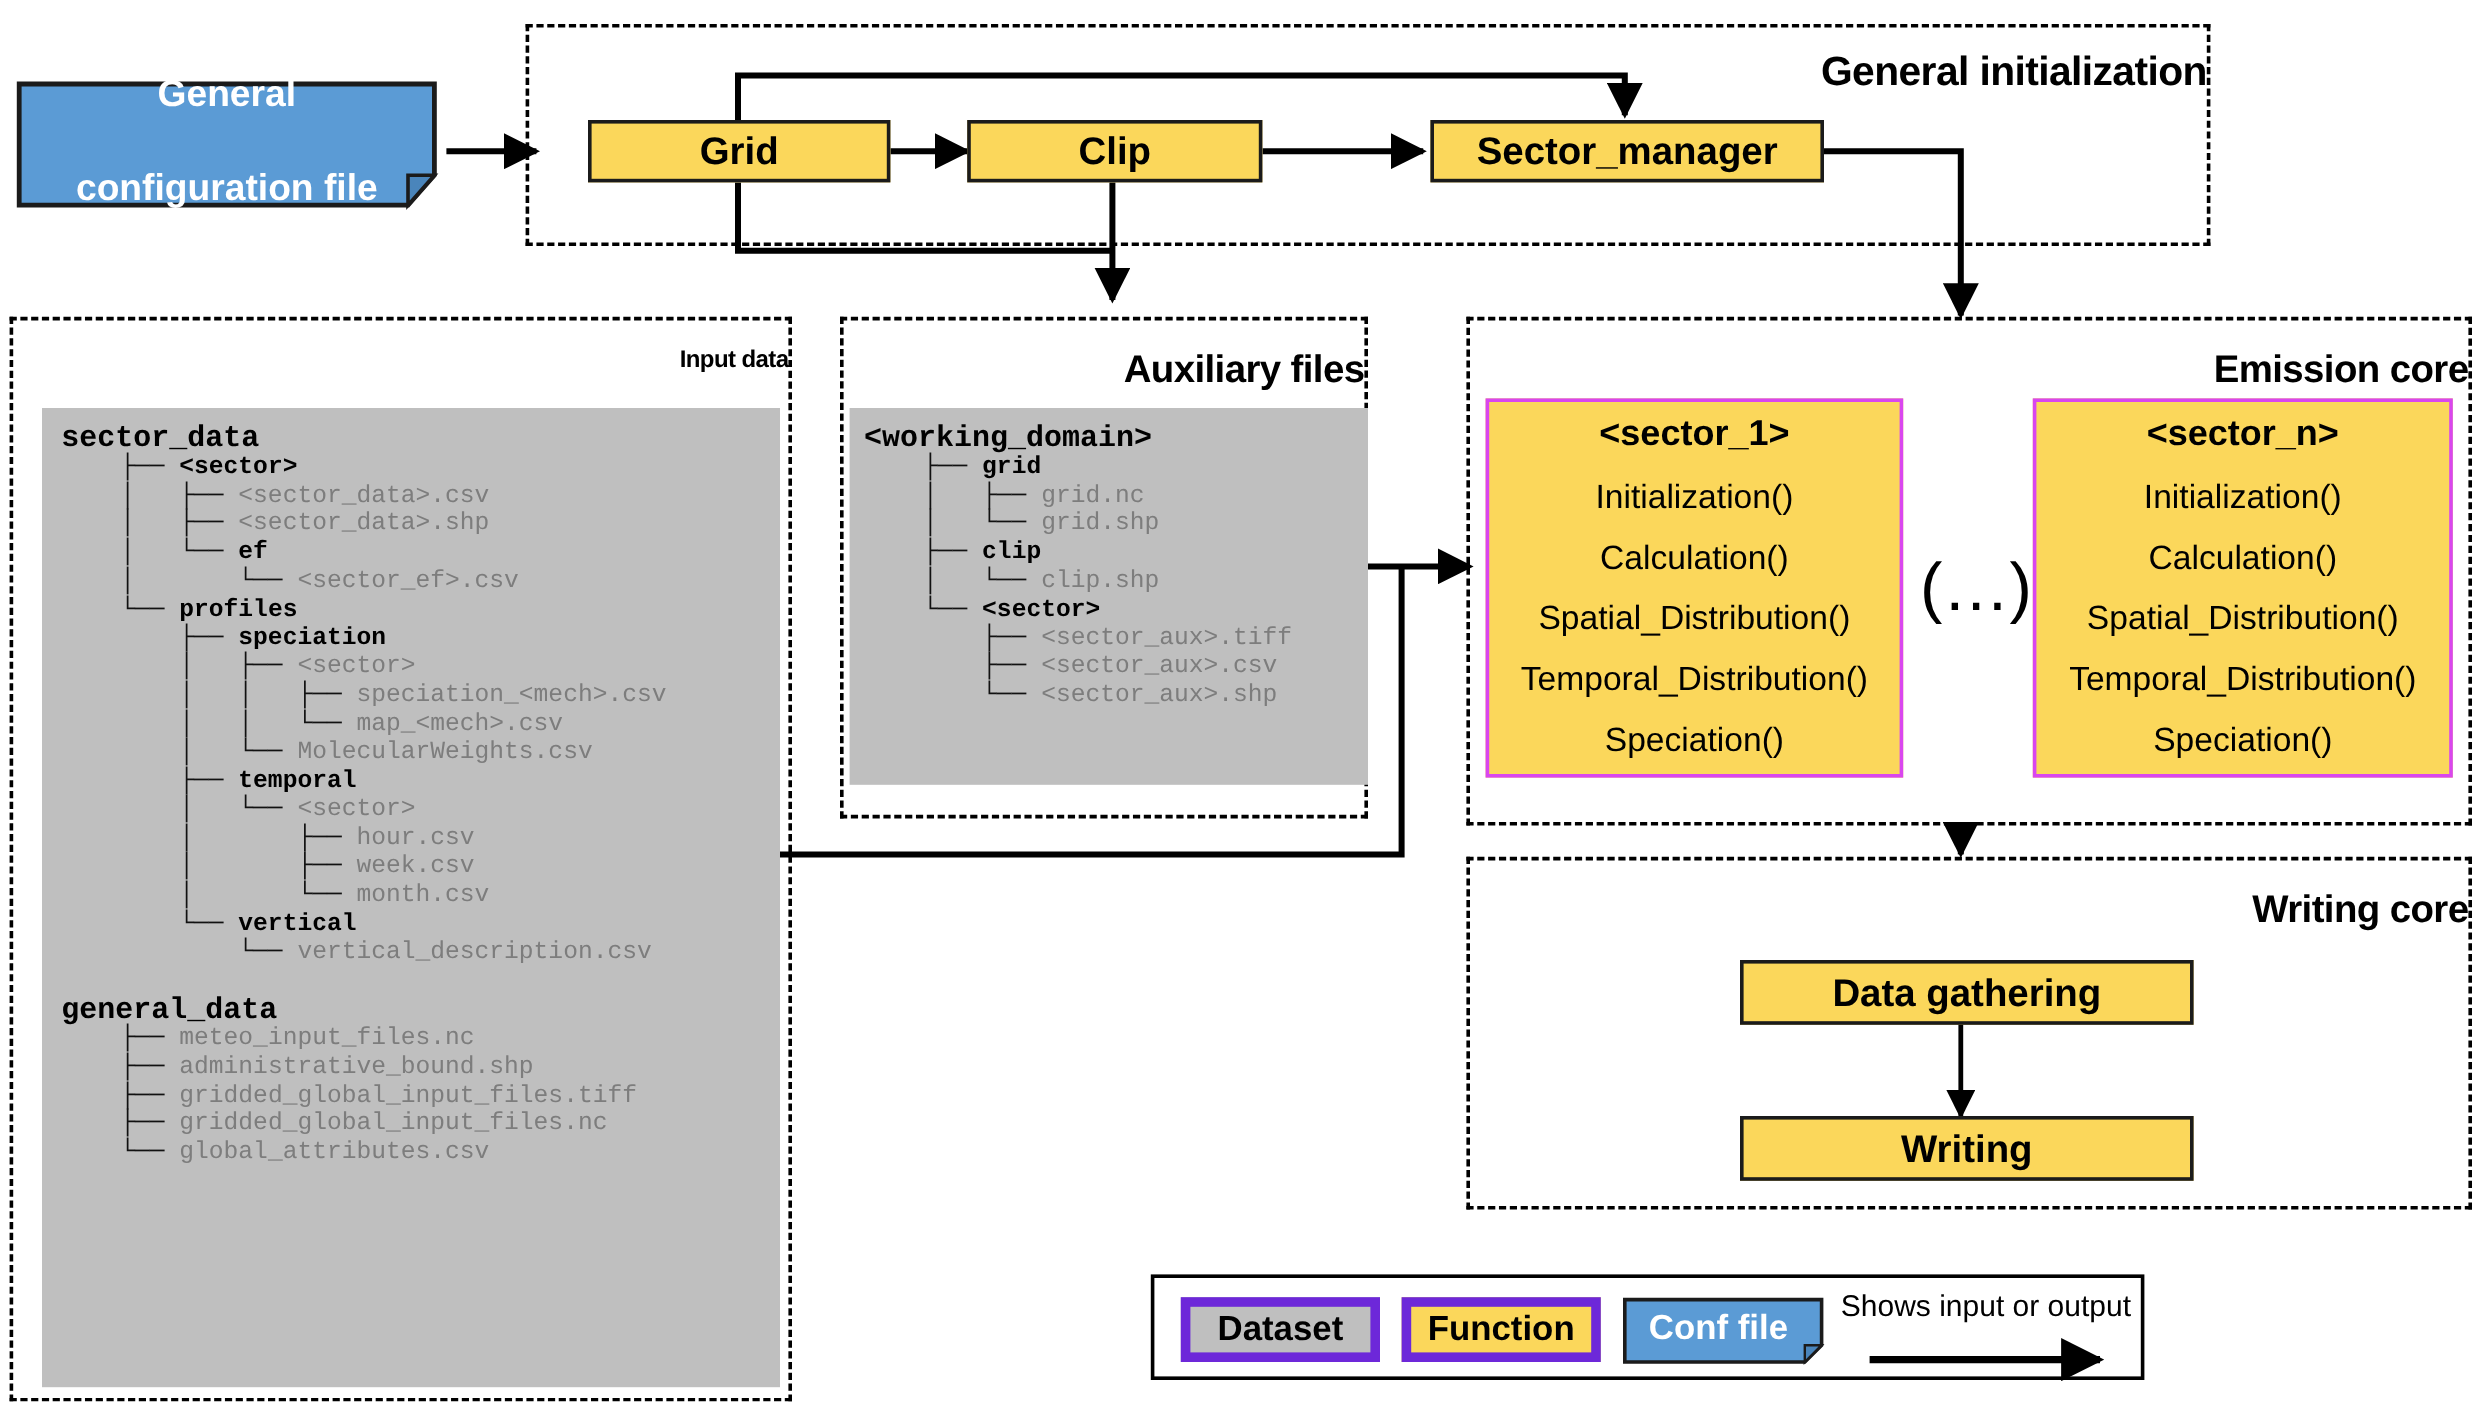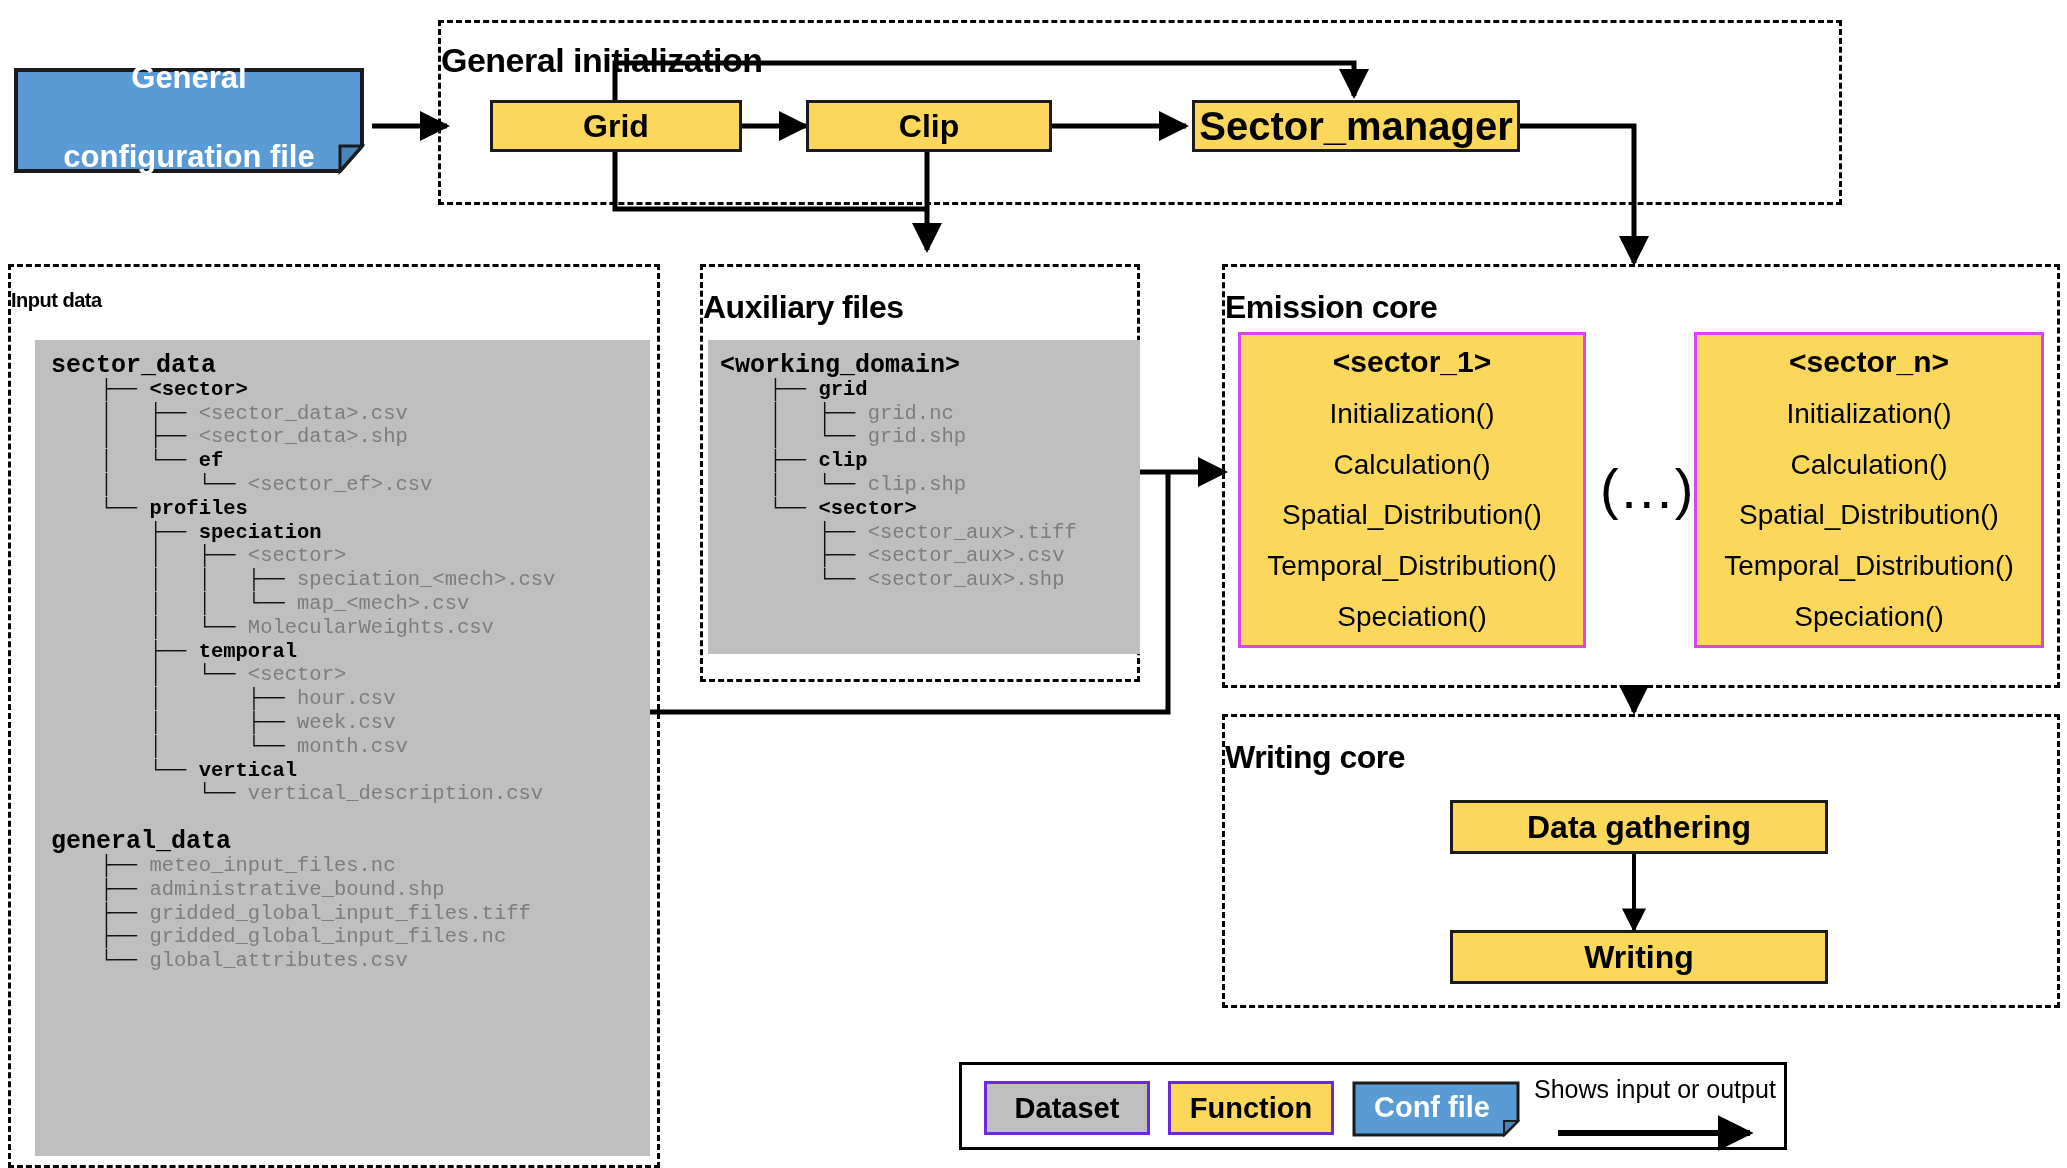--- a/index.html
+++ b/index.html
@@ -3,21 +3,21 @@
 <meta charset="utf-8">
 <style>
   html,body{margin:0;padding:0;background:#ffffff;}
   body{width:2067px;height:1168px;font-family:"Liberation Sans",sans-serif;
        -webkit-font-smoothing:antialiased;}
   #root{position:relative;width:2067px;height:1168px;overflow:hidden;}
 
   
   .abs{position:absolute;box-sizing:border-box;}
   .dashbox{border:3px dashed #000;background:transparent;}
-  .dashbox-title{position:absolute;left:0;right:0;text-align:left;
+  .dashbox-title{position:absolute;left:0;right:0;text-align:right;
        font-weight:bold;color:#000;letter-spacing:-0.5px;}
   .fnbox{background:#FBD75B;border:3px solid #1b1b1b;
        display:flex;align-items:center;justify-content:center;
        font-weight:bold;color:#000;box-sizing:border-box;}
   .graypanel{background:#BFBFBF;}
 
   
   .tree{font-family:"Liberation Mono","DejaVu Sans Mono",monospace;
         white-space:pre;font-size:20.5px;line-height:23.8px;color:#7a7a7a;}
   .tree .dir{color:#000;font-weight:bold;}
@@ -30,21 +30,21 @@
   
   .sectorcard{background:#FBD75B;border:3px solid #d946ef;
       display:flex;flex-direction:column;align-items:center;
       justify-content:space-between;padding:10px 4px 12px 4px;}
   .sectorcard .sc-title{font-weight:bold;font-size:30px;color:#000;}
   .sectorcard .sc-m{font-size:28px;color:#000;}
   .ellipsis{font-size:56px;color:#000;font-weight:normal;}
 
   
   .legend{border:3px solid #000;background:#fff;}
-  .lgchip{border:3px solid #6d28d9;display:flex;align-items:center;
+  .lgchip{border:8px solid #6d28d9;display:flex;align-items:center;
       justify-content:center;font-weight:bold;font-size:29px;color:#000;}
   .lg-ds{background:#BFBFBF;}
   .lg-fn{background:#FBD75B;}
 
   svg{position:absolute;left:0;top:0;overflow:visible;}
 </style>
 </head>
 <body>
 
 <div id="root">
@@ -96,21 +96,21 @@
   <div class="abs dashbox" style="left:438px;top:20px;width:1404px;height:185px;">
     <div class="dashbox-title" style="top:18px;font-size:34px;">General initialization</div>
   </div>
 
   <div class="abs fnbox" style="left:490px;top:100px;width:252px;height:52px;font-size:32px;">
     <span>Grid</span>
   </div>
   <div class="abs fnbox" style="left:806px;top:100px;width:246px;height:52px;font-size:32px;">
     <span>Clip</span>
   </div>
-  <div class="abs fnbox" style="left:1192px;top:100px;width:328px;height:52px;font-size:40px;">
+  <div class="abs fnbox" style="left:1192px;top:100px;width:328px;height:52px;font-size:32px;">
     <span>Sector_manager</span>
   </div>
 
   <div class="abs dashbox" style="left:8px;top:264px;width:652px;height:904px;">
     <div class="dashbox-title" style="top:22px;font-size:20px;">Input data</div>
   </div>
   <div class="abs graypanel" style="left:35px;top:340px;width:615px;height:816px;padding:14px 0 0 16px;">
     <div class="tree" id="tree-input"><div class="tree-row"><span class="gl"></span><span class="root">sector_data</span></div><div class="tree-row"><span class="gl">    ├── </span><span class="dir">&lt;sector&gt;</span></div><div class="tree-row"><span class="gl">    │   ├── </span><span class="fl">&lt;sector_data&gt;.csv</span></div><div class="tree-row"><span class="gl">    │   ├── </span><span class="fl">&lt;sector_data&gt;.shp</span></div><div class="tree-row"><span class="gl">    │   └── </span><span class="dir">ef</span></div><div class="tree-row"><span class="gl">    │       └── </span><span class="fl">&lt;sector_ef&gt;.csv</span></div><div class="tree-row"><span class="gl">    └── </span><span class="dir">profiles</span></div><div class="tree-row"><span class="gl">        ├── </span><span class="dir">speciation</span></div><div class="tree-row"><span class="gl">        │   ├── </span><span class="fl">&lt;sector&gt;</span></div><div class="tree-row"><span class="gl">        │   │   ├── </span><span class="fl">speciation_&lt;mech&gt;.csv</span></div><div class="tree-row"><span class="gl">        │   │   └── </span><span class="fl">map_&lt;mech&gt;.csv</span></div><div class="tree-row"><span class="gl">        │   └── </span><span class="fl">MolecularWeights.csv</span></div><div class="tree-row"><span class="gl">        ├── </span><span class="dir">temporal</span></div><div class="tree-row"><span class="gl">        │   └── </span><span class="fl">&lt;sector&gt;</span></div><div class="tree-row"><span class="gl">        │       ├── </span><span class="fl">hour.csv</span></div><div class="tree-row"><span class="gl">        │       ├── </span><span class="fl">week.csv</span></div><div class="tree-row"><span class="gl">        │       └── </span><span class="fl">month.csv</span></div><div class="tree-row"><span class="gl">        └── </span><span class="dir">vertical</span></div><div class="tree-row"><span class="gl">            └── </span><span class="fl">vertical_description.csv</span></div><div class="tree-gap"></div><div class="tree-row"><span class="gl"></span><span class="root">general_data</span></div><div class="tree-row"><span class="gl">    ├── </span><span class="fl">meteo_input_files.nc</span></div><div class="tree-row"><span class="gl">    ├── </span><span class="fl">administrative_bound.shp</span></div><div class="tree-row"><span class="gl">    ├── </span><span class="fl">gridded_global_input_files.tiff</span></div><div class="tree-row"><span class="gl">    ├── </span><span class="fl">gridded_global_input_files.nc</span></div><div class="tree-row"><span class="gl">    └── </span><span class="fl">global_attributes.csv</span></div></div>
   </div>
 

